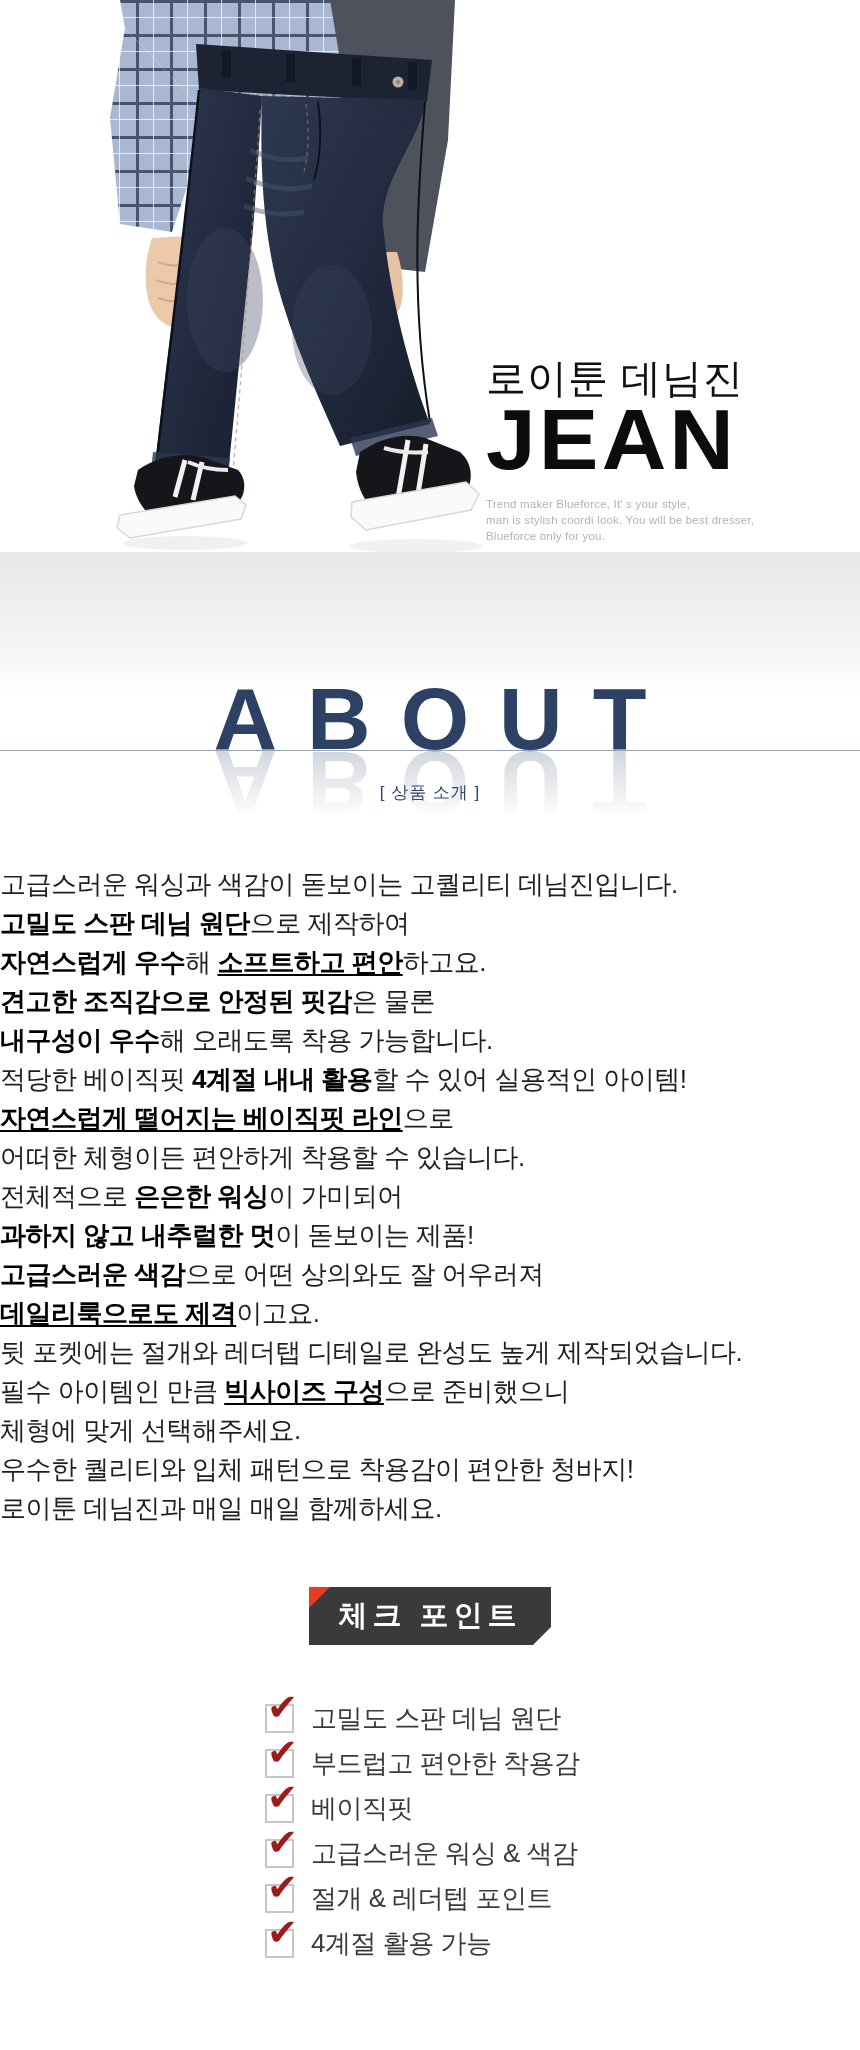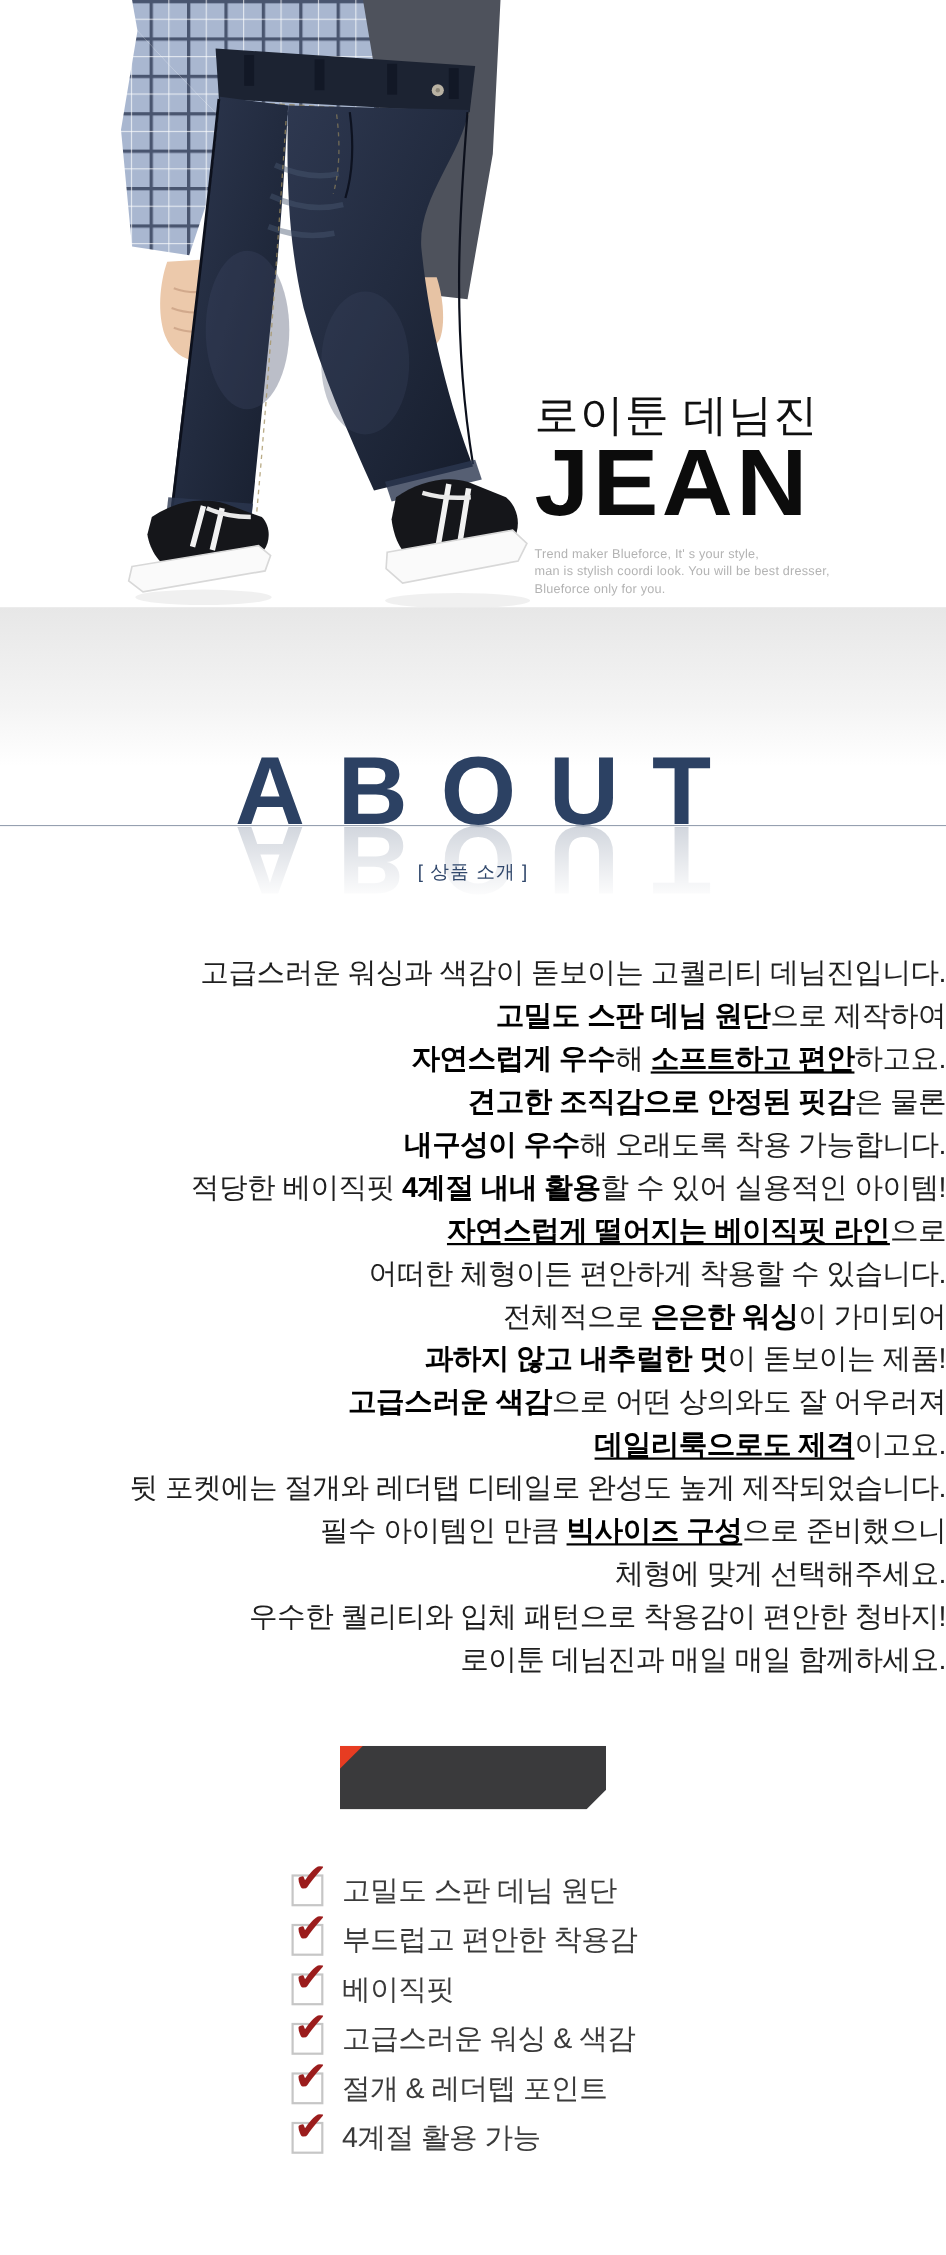--- a/index.html
+++ b/index.html
@@ -25,21 +25,21 @@
       letter-spacing:30px;padding-left:30px;box-sizing:border-box;line-height:1;}
   .about-heading{top:123px;z-index:3;}
   .about-baseline{position:absolute;top:198px;left:0;width:860px;height:1px;background:#96a0b0;z-index:2;}
   .about-reflect{top:186px;transform:scaleY(-1);opacity:.38;z-index:1;}
   .about-fade{position:absolute;top:200px;left:0;width:860px;height:92px;z-index:2;
               background:linear-gradient(rgba(255,255,255,.45),#ffffff 72%);}
   .about-sub{position:absolute;top:229px;left:0;width:860px;text-align:center;z-index:4;
              font-size:17px;color:#30476b;letter-spacing:1px;}
 
   
-  .description{padding-top:7px;text-align:right;}
+  .description{padding-top:7px;text-align:left;}
   .desc-line{font-size:26px;line-height:39px;color:#1f1f1f;letter-spacing:-.5px;}
   .desc-line .b{font-weight:700;color:#000;}
   .desc-line .u{text-decoration:underline;text-decoration-thickness:2px;text-underline-offset:3px;}
 
   
   .badge-row{margin-top:59px;display:flex;justify-content:center;}
   .badge{position:relative;width:242px;height:58px;background:#3a3a3c;
          clip-path:polygon(0 0,100% 0,100% calc(100% - 18px),calc(100% - 18px) 100%,0 100%);
          display:flex;align-items:center;justify-content:center;}
   .badge-corner{position:absolute;top:0;left:0;width:0;height:0;
@@ -163,20 +163,21 @@
       <div class="desc-line"><span class="">뒷 포켓에는 절개와 레더탭 디테일로 완성도 높게 제작되었습니다.</span></div>
       <div class="desc-line"><span class="">필수 아이템인 만큼 </span><span class="b u">빅사이즈 구성</span><span class="">으로 준비했으니</span></div>
       <div class="desc-line"><span class="">체형에 맞게 선택해주세요.</span></div>
       <div class="desc-line"><span class="">우수한 퀄리티와 입체 패턴으로 착용감이 편안한 청바지!</span></div>
       <div class="desc-line"><span class="">로이툰 데님진과 매일 매일 함께하세요.</span></div>
     </section>
 
   <div class="badge-row">
     <div class="badge">
       <span class="badge-corner"></span>
+      <span class="badge-label">체크 포인트</span>
     </div>
   </div>
 
   <div class="check-list" id="check-list">
       <div class="check-item">
         <span class="cb">
           <span class="mark">✔</span>
         </span>
         <span class="check-label">고밀도 스판 데님 원단</span>
       </div>

